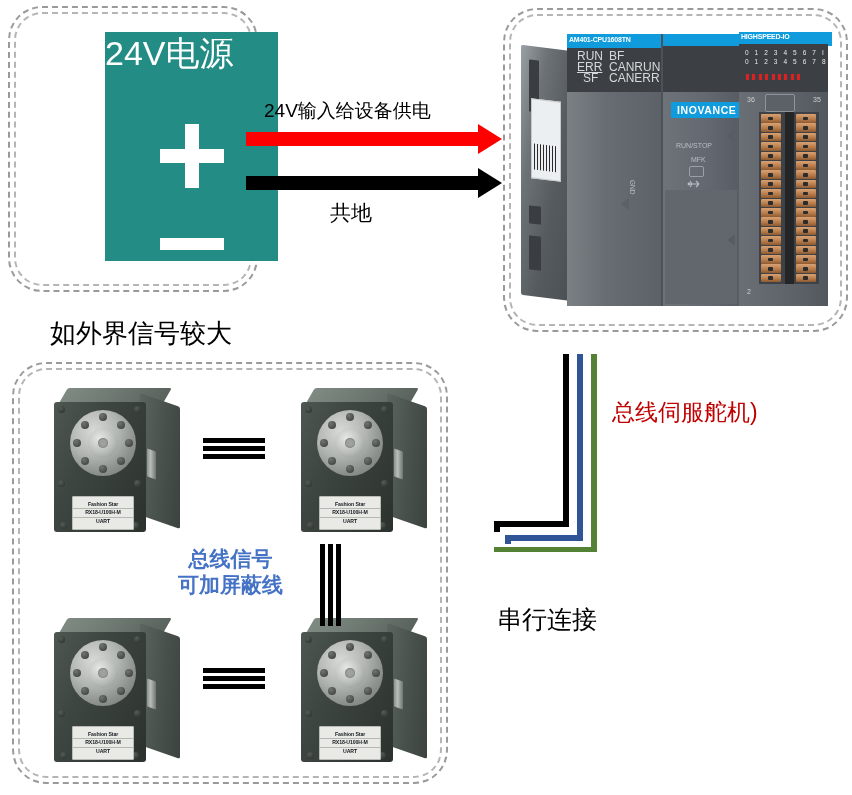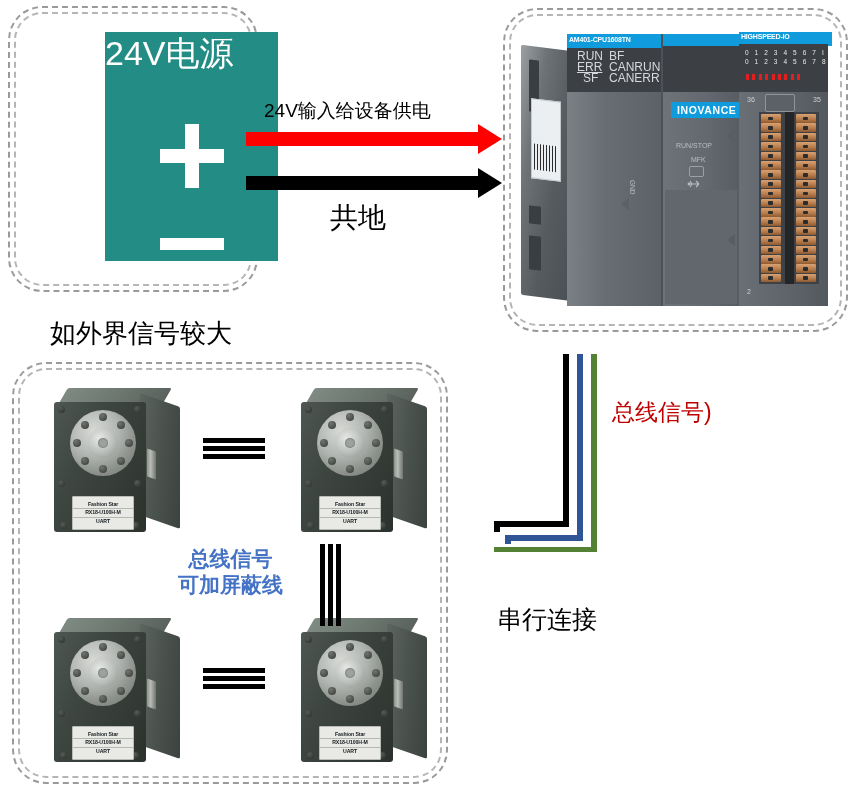--- a/index.html
+++ b/index.html
@@ -139,21 +139,21 @@
   </div>
 </div>
 
 <div class="arrow-label" style="left:264px;top:98px;">24V输入给设备供电</div>
 <svg class="abs" style="left:246px;top:122px;" width="258" height="34">
   <path d="M0,10 L232,10 L232,2 L256,17 L232,32 L232,24 L0,24 Z" fill="#ff0000"></path>
 </svg>
 <svg class="abs" style="left:246px;top:166px;" width="258" height="34">
   <path d="M0,10 L232,10 L232,2 L256,17 L232,32 L232,24 L0,24 Z" fill="#000000"></path>
 </svg>
-<div class="arrow-label" style="left:330px;top:199px;font-size:28px;">共地</div>
+<div class="arrow-label" style="left:330px;top:199px;font-size:21px;">共地</div>
 
 <div class="group-frame" id="plc-frame">
   <div class="plc">
 
     <div class="plc-rail"></div>
     <div class="plc-rail-slot" style="left:8px;top:30px;width:10px;height:52px;transform:skewY(7deg);"></div>
     <div class="plc-rail-slot" style="left:8px;top:176px;width:12px;height:18px;transform:skewY(7deg);"></div>
     <div class="plc-rail-slot" style="left:8px;top:206px;width:12px;height:34px;transform:skewY(7deg);"></div>
     <div class="plc-label-white">
       <div class="plc-barcode"></div>
@@ -413,16 +413,16 @@
   <div>可加屏蔽线</div>
 </div>
 
 <svg class="abs" style="left:488px;top:352px;" width="130" height="200">
   <polyline points="9,180 9,172 78,172 78,2" fill="none" stroke="#000000" stroke-width="6"></polyline>
   <polyline points="20,192 20,186 92,186 92,2" fill="none" stroke="#2f5597" stroke-width="6"></polyline>
   <polyline points="9,202 9,198 106,198 106,2" fill="none" stroke="#548235" stroke-width="6"></polyline>
 </svg>
 
 <div class="lbl-red" style="left:612px;top:398px;">
-  <div>总线信号)</div>
+  <div>总线伺服舵机)</div>
 </div>
 
 <div class="lbl-black" style="left:497px;top:603px;">串行连接</div>
 
 </body></html>

